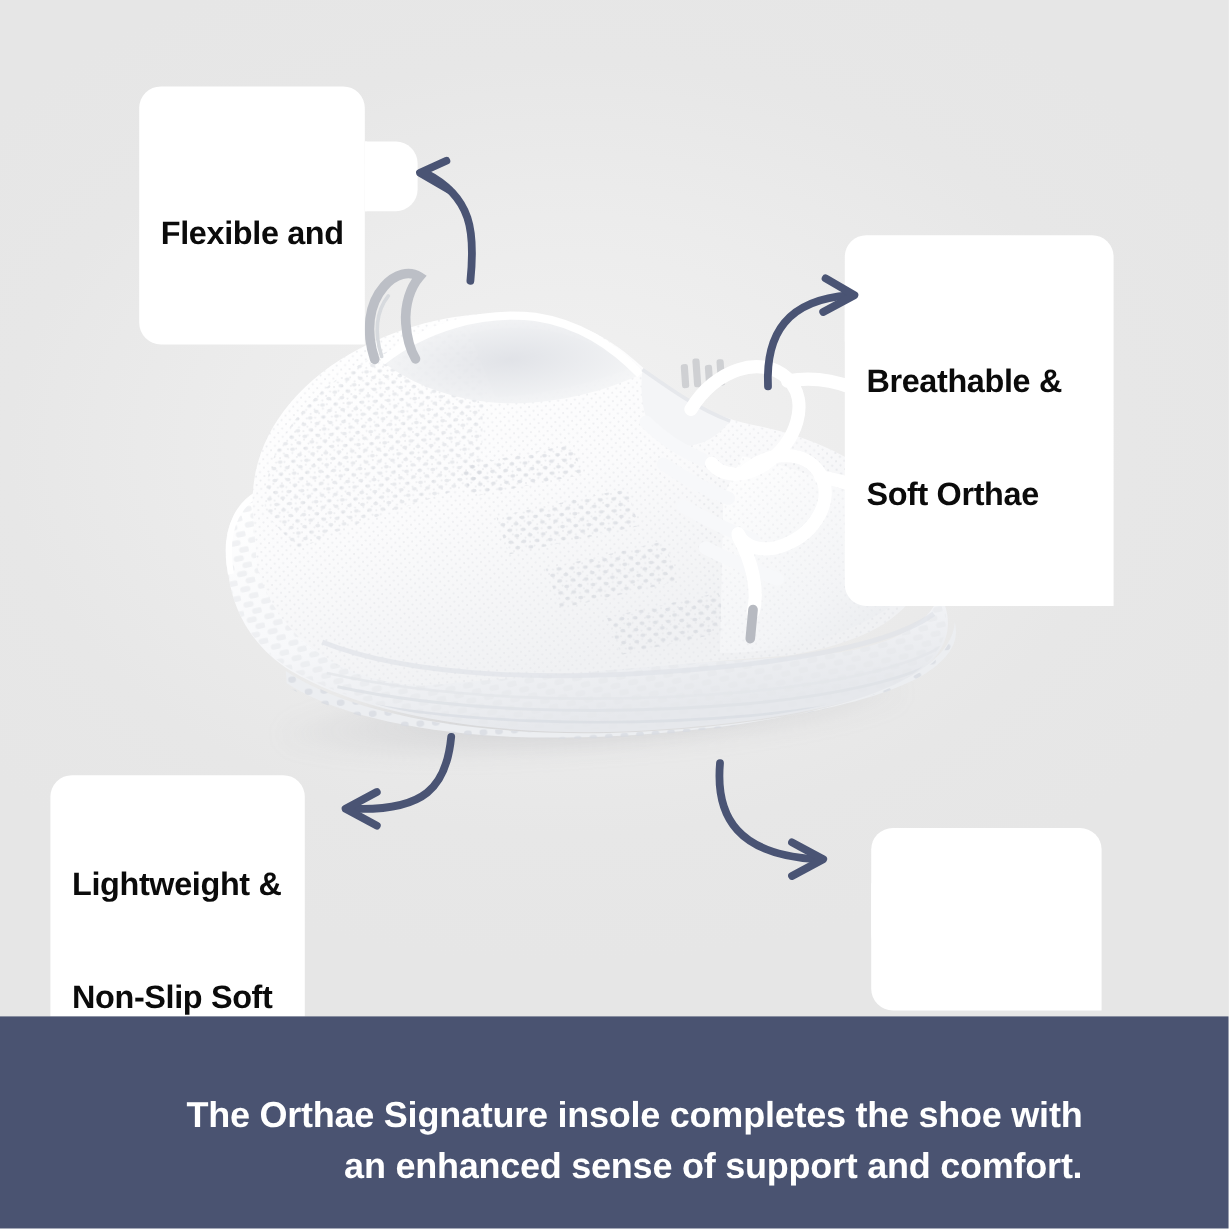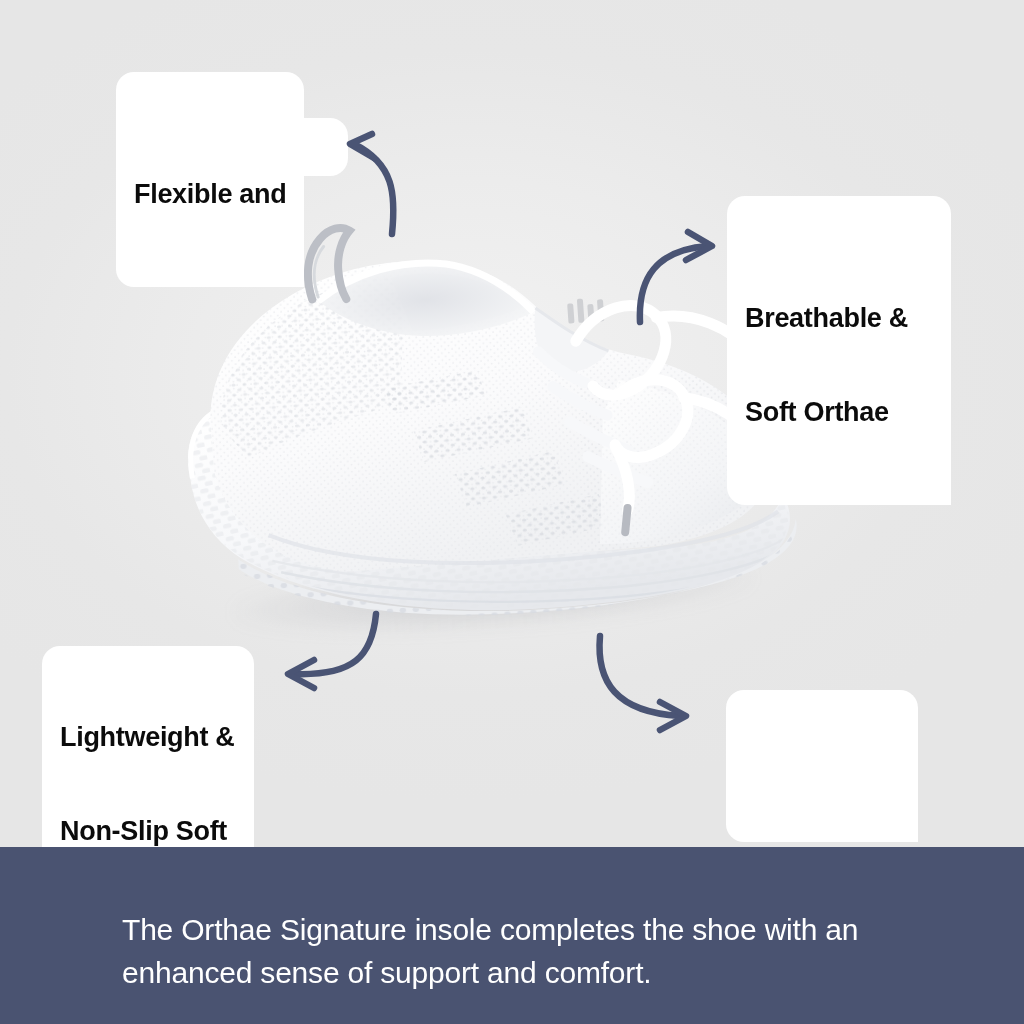--- a/index.html
+++ b/index.html
@@ -102,21 +102,21 @@
     position: absolute;
     left: 100%;
     top: 46px;
     width: 2px;
     height: 58px;
     background: #ffffff;
   }
 
   
   #label-breathable {
-    left: 727px;
+    left: 704px;
     top: 196px;
     width: 224px;
     border-radius: 18px 18px 0 0;
   }
   #label-breathable::after {
     left: 0;
     top: 100%;
     width: 160px;
     height: 0;
   }
@@ -176,22 +176,22 @@
     height: 177px;
     background: #4a5371;
     display: flex;
     align-items: center;
     justify-content: center;
   }
   #caption-text {
     color: #ffffff;
     font-size: 30px;
     line-height: 1.42;
-    text-align: left;
-    font-weight: normal;
+    text-align: right;
+    font-weight: bold;
     letter-spacing: -0.2px;
     max-width: 860px;
     padding: 0 40px;
     box-sizing: border-box;
     margin-top: 32px;
   }
 </style>
 </head>
 <body>
 

